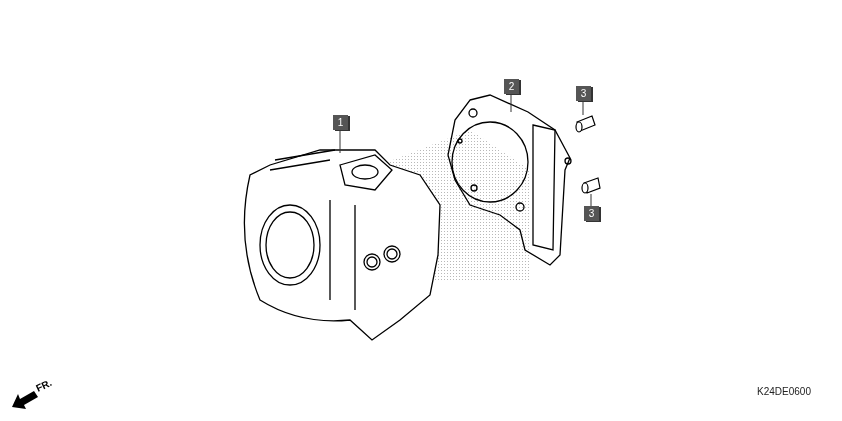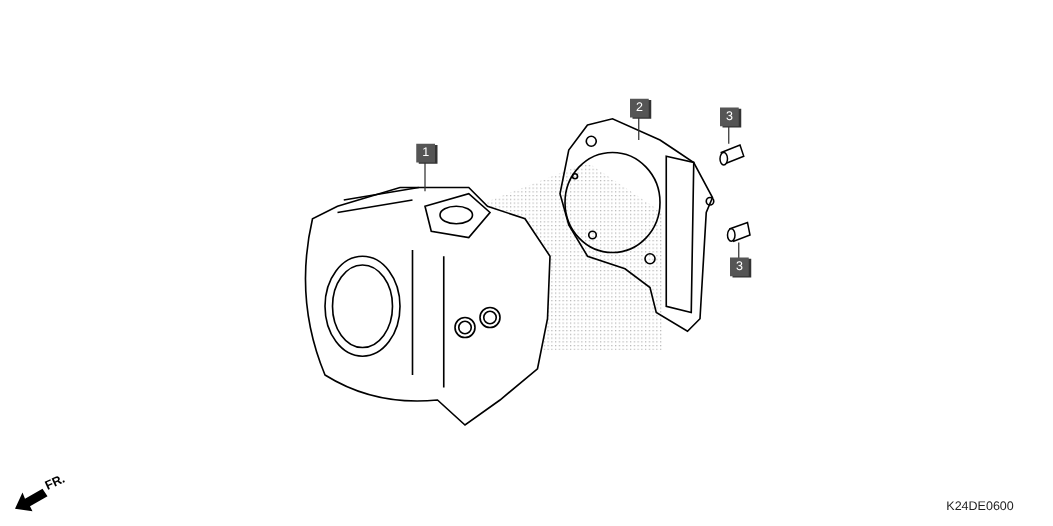--- a/index.html
+++ b/index.html
@@ -1,18 +1,18 @@
 <!DOCTYPE html>
 <html><head>
 <meta charset="utf-8">
 <style>
   html,body{margin:0;padding:0;background:#fff;}
   body{width:842px;height:421px;position:relative;overflow:hidden;font-family:"Liberation Sans",sans-serif;}
   .callout{position:absolute;width:15px;height:15px;background:#555;color:#fff;font-size:10px;line-height:15px;text-align:center;box-shadow:2px 1px 0 #333;}
-  .code{position:absolute;right:31px;bottom:10px;font-size:10px;color:#222;}
+  .code{position:absolute;right:31px;bottom:24px;font-size:10px;color:#222;}
   svg{position:absolute;left:0;top:0;}
 </style>
 </head>
 <body>
 
 <svg width="842" height="421" viewBox="0 0 842 421">
   <defs>
     <pattern id="dots" width="3" height="3" patternUnits="userSpaceOnUse">
       <rect width="1" height="1" fill="#999"></rect>
     </pattern>

